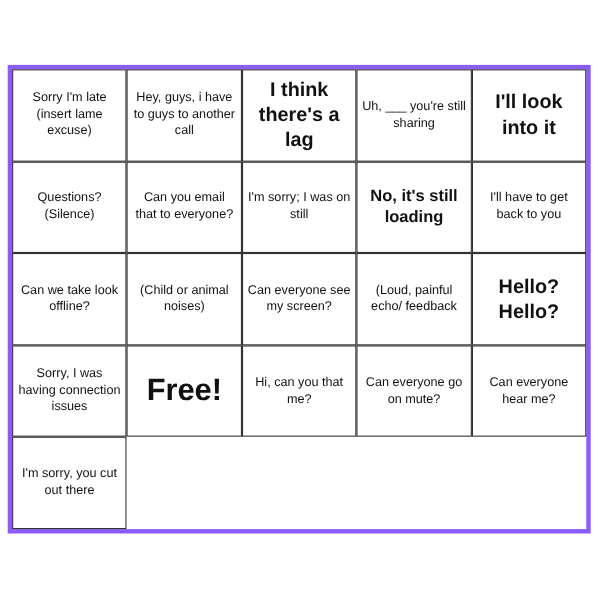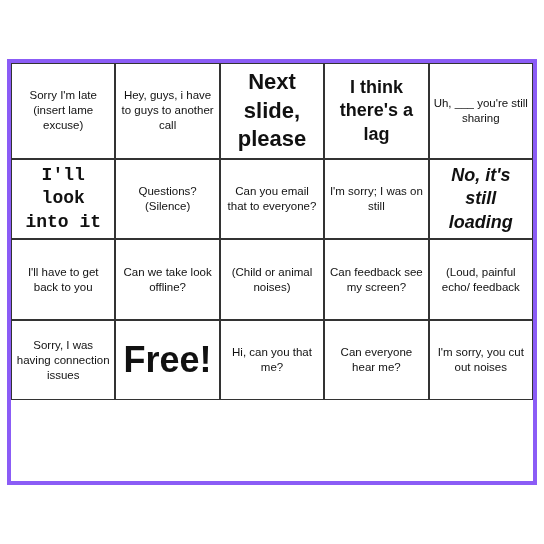--- a/index.html
+++ b/index.html
@@ -28,57 +28,56 @@
       text-align: center;
       padding: 4px;
       font-size: 11.5px;
       line-height: 1.3;
       color: #111;
       cursor: default;
     }
     .bingo-cell.large-text {
       font-size: 18px;
       font-weight: bold;
-      font-family: Liberation Mono, monospace;
     }
     .bingo-cell.medium-large {
-      font-size: 18px;
+      font-size: 15px;
       font-weight: bold;
-      font-style: italic;
     }
     .bingo-cell.free {
-      font-size: 36px;
+      font-size: 28px;
       font-weight: bold;
     }
     .bingo-cell.next-slide {
       font-size: 22px;
       font-weight: bold;
     }
     .bingo-cell.think-lag {
       font-size: 18px;
       font-weight: bold;
     }
   </style>
 </head>
 <body>
 
 <div class="bingo-board">
 <div class="bingo-cell">Sorry I'm late (insert lame excuse)</div>
     <div class="bingo-cell">Hey, guys, i have to guys to another call</div>
-    <div class="bingo-cell next-slide">Next slide, please</div>
     <div class="bingo-cell think-lag">I think there's a lag</div>
     <div class="bingo-cell">Uh, ___ you're still sharing</div>
     <div class="bingo-cell large-text">I'll look into it</div>
     <div class="bingo-cell">Questions? (Silence)</div>
     <div class="bingo-cell">Can you email that to everyone?</div>
     <div class="bingo-cell">I'm sorry; I was on still</div>
     <div class="bingo-cell medium-large">No, it's still loading</div>
     <div class="bingo-cell">I'll have to get back to you</div>
     <div class="bingo-cell">Can we take look offline?</div>
     <div class="bingo-cell">(Child or animal noises)</div>
-    <div class="bingo-cell">Can feedback see my screen?</div>
+    <div class="bingo-cell">Can everyone see my screen?</div>
     <div class="bingo-cell">(Loud, painful echo/ feedback</div>
+    <div class="bingo-cell large-text">Hello? Hello?</div>
     <div class="bingo-cell">Sorry, I was having connection issues</div>
     <div class="bingo-cell free">Free!</div>
     <div class="bingo-cell">Hi, can you that me?</div>
+    <div class="bingo-cell">Can everyone go on mute?</div>
     <div class="bingo-cell">Can everyone hear me?</div>
-    <div class="bingo-cell">I'm sorry, you cut out noises</div>
+    <div class="bingo-cell">I'm sorry, you cut out there</div>
   </div>
 
 </body></html>

